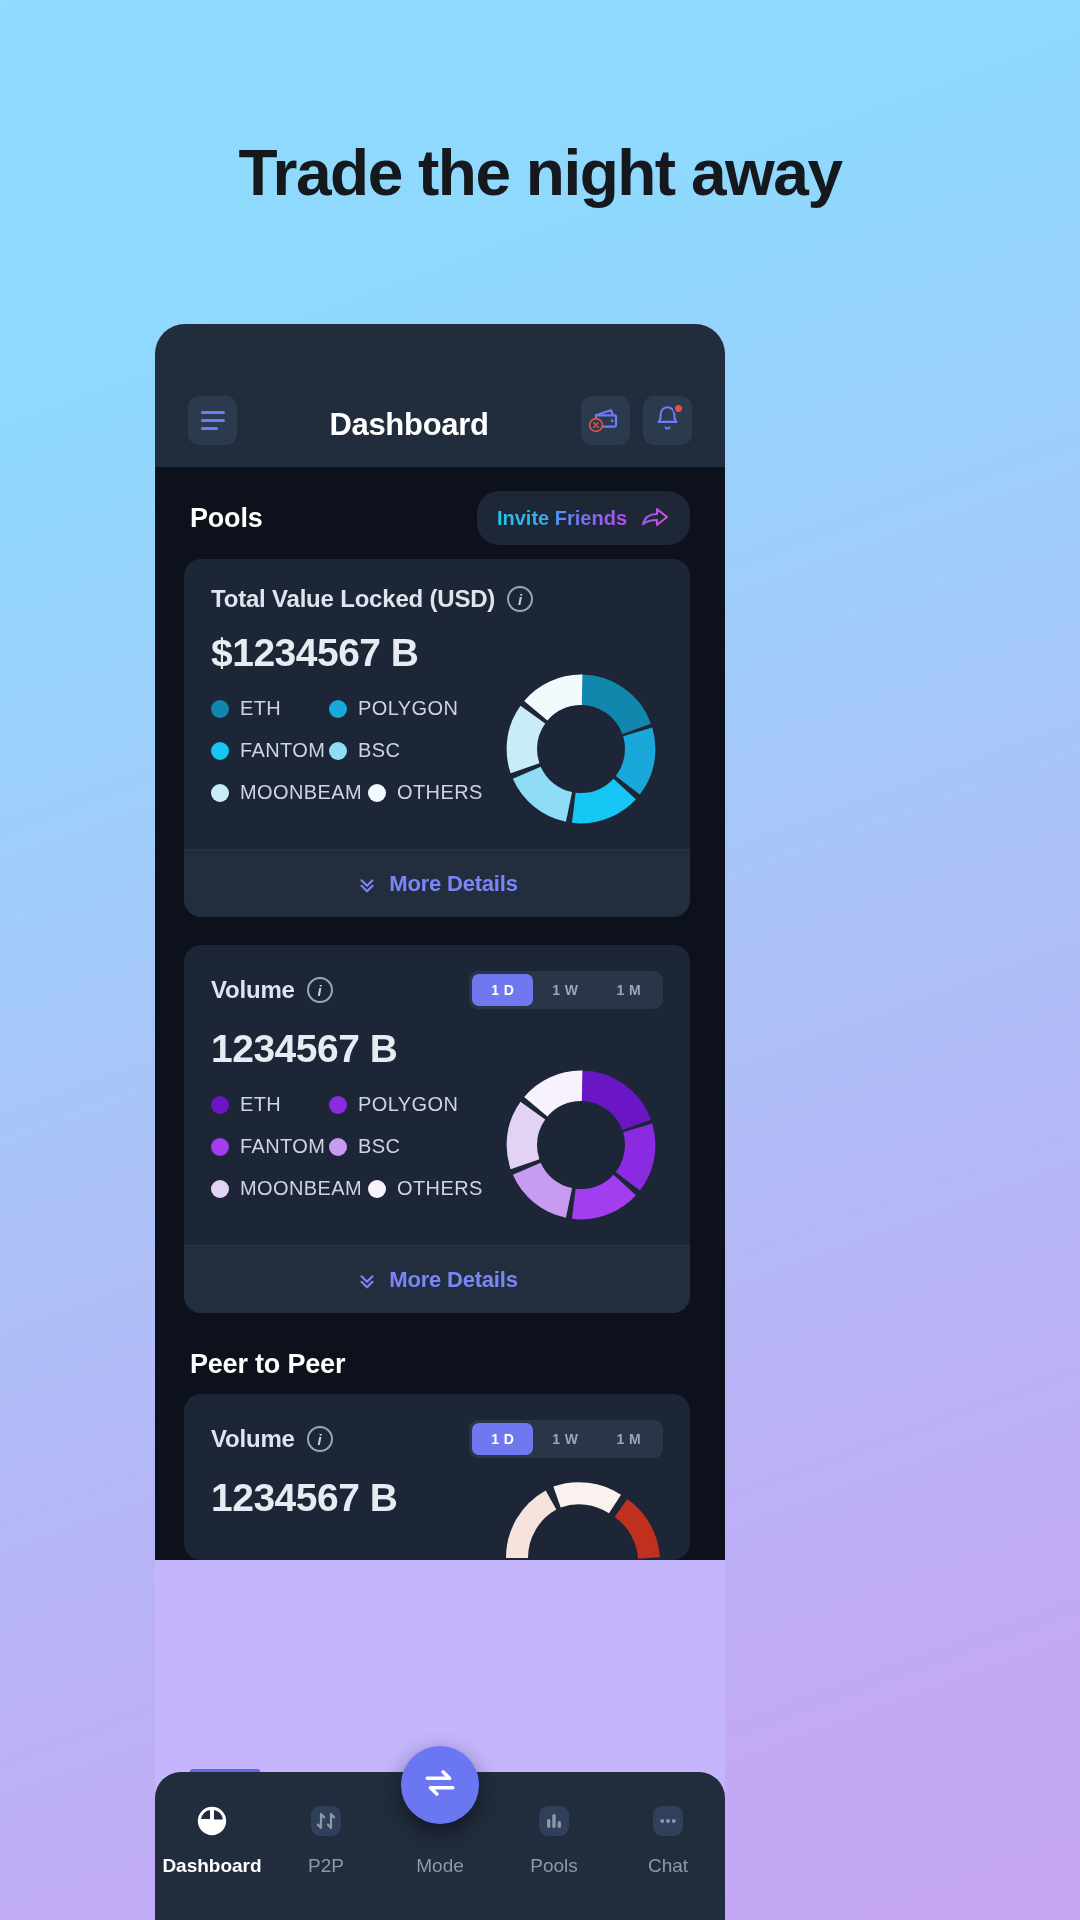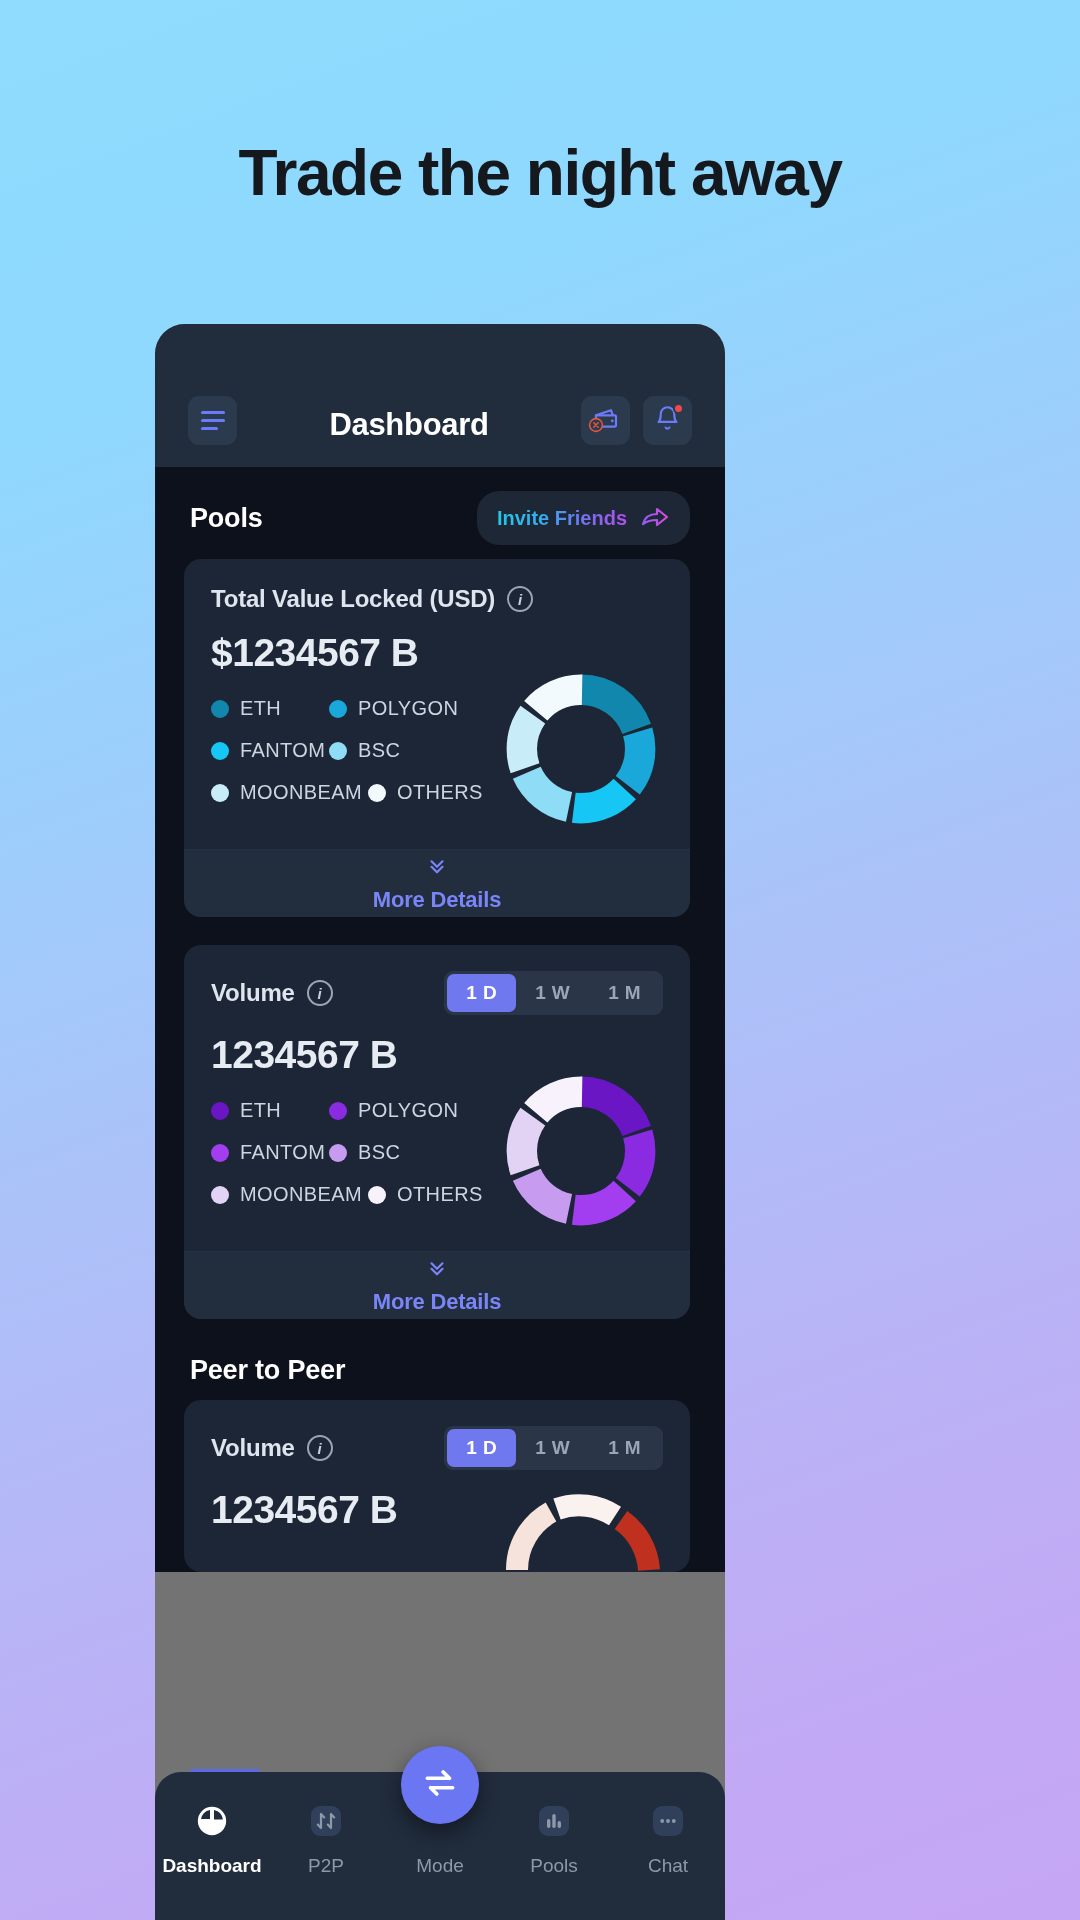--- a/index.html
+++ b/index.html
@@ -17,21 +17,21 @@
     font-size:64px; font-weight:700; line-height:1.07;
     letter-spacing:-1.5px;
     margin-top:47px;
   }
   .headline .l2{ display:block; }
 
   
   .phone{
     position:absolute; left:155px; top:324px;
     width:570px; height:1596px;
-    background:#737373;
+    background:#c4b5fd;
     border-radius:30px 30px 0 0;
     overflow:hidden;
   }
 
   
   .topbar{
     height:143px; background:#212c3d;
     display:flex; align-items:flex-end; padding:0 33px 22px 33px;
     position:relative;
   }
@@ -96,32 +96,32 @@
   .legend-item{ display:flex; align-items:center; gap:11px; }
   .legend-item .dot{ width:18px;height:18px;border-radius:50%; flex:0 0 auto;}
   .legend-item .lbl{ color:#cdd5e0; font-size:20px; letter-spacing:.4px; }
   .li-a{ width:118px; }
 
   .donut{ width:160px;height:160px; flex:0 0 auto; margin:-6px 2px 0 0; }
 
   .more{
     border-top:1px solid #273145;
     background:#222d3e;
-    height:68px; display:flex; align-items:center; justify-content:center; gap:11px;flex-direction:column;
+    height:68px; display:flex; align-items:center; justify-content:center; gap:11px;
   }
   .more-text{ color:#7a86f7; font-size:22px; font-weight:700; letter-spacing:-.2px;}
   .chev svg{display:block}
 
   
   .toggle{
     margin-left:auto; display:flex; background:#2a3547; border-radius:9px; padding:3px;
   }
   .toggle span{
     display:block; padding:8px 19px; border-radius:7px;
-    color:#9aa6b6; font-size:19px; font-weight:600; letter-spacing:.4px;
+    color:#9aa6b6; font-size:14px; font-weight:600; letter-spacing:.4px;
   }
   .toggle span.on{ background:#6f78ef; color:#fff; }
 
   
   .navbar{
     position:absolute; left:0; right:0; bottom:0; height:148px;
     background:#212c3d; border-radius:26px 26px 0 0;
     display:flex; align-items:flex-start; padding-top:30px;
   }
   .nav-item{ flex:1; display:flex; flex-direction:column; align-items:center; gap:15px;}

